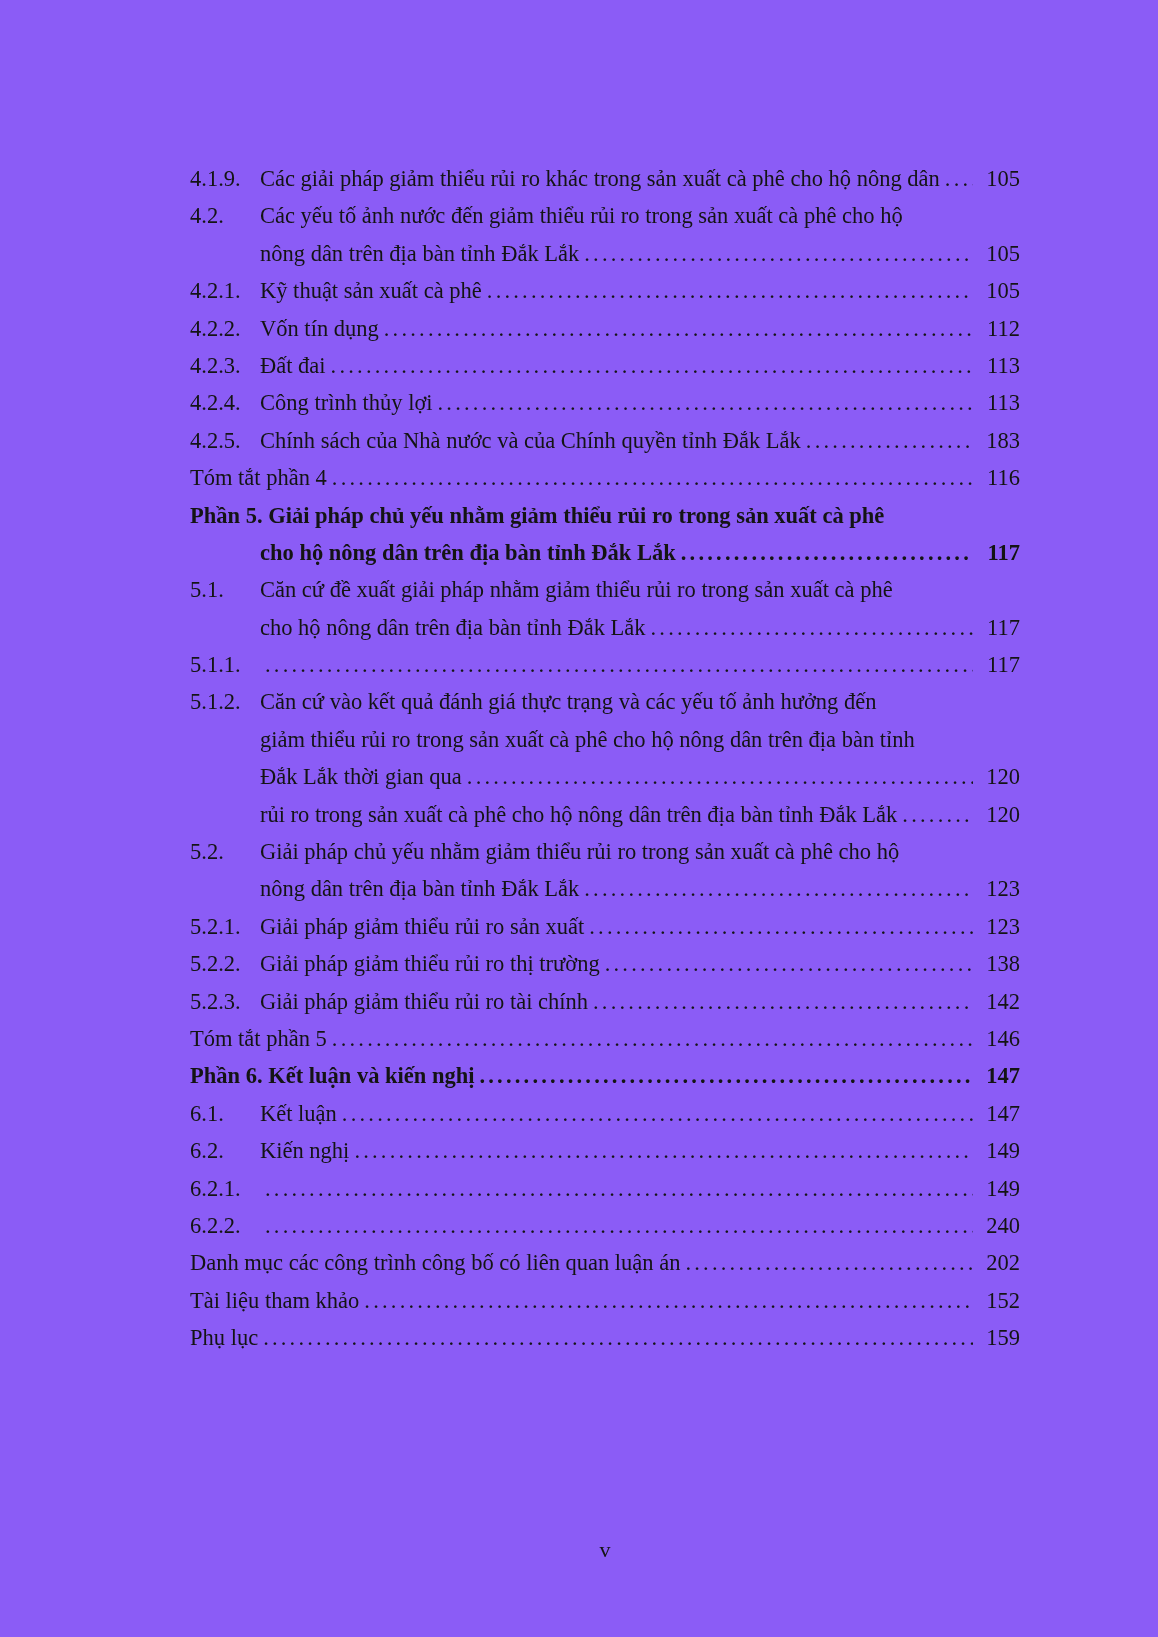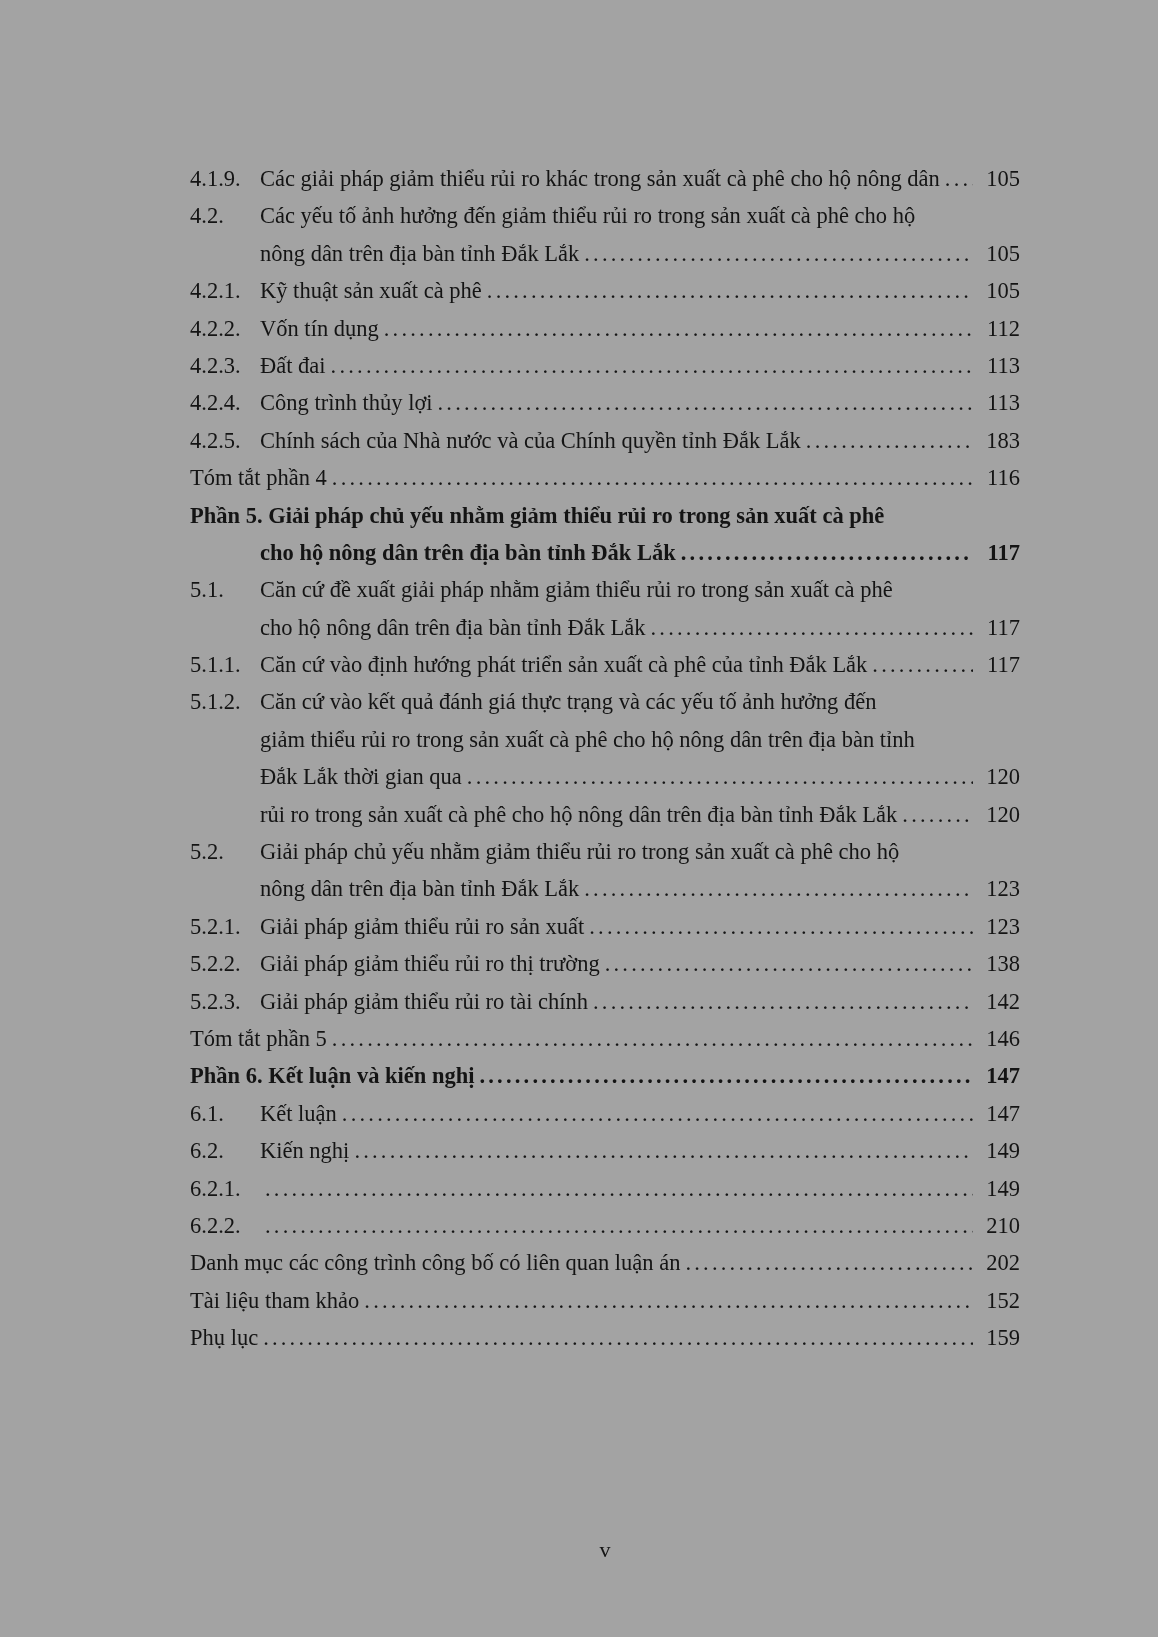--- a/index.html
+++ b/index.html
@@ -11,21 +11,21 @@
     width: 1158px;
     height: 1637px;
     font-family: "Liberation Serif", "DejaVu Serif", serif;
     color: #141414;
     overflow: hidden;
   }
   .page {
     position: relative;
     width: 1158px;
     height: 1637px;
-    background: #a3a3a3;
+    background: #8b5cf6;
     overflow: hidden;
   }
   .toc {
     position: absolute;
     left: 190px;
     top: 160px;
     width: 830px;
     font-size: 22.5px;
     overflow: hidden;
   }
@@ -77,21 +77,21 @@
 <div class="page">
   <div class="toc">
       <div class="row">
     <span class="num">4.1.9.</span>
     <span class="txt">Các giải pháp giảm thiểu rủi ro khác trong sản xuất cà phê cho hộ nông dân</span>
     <span class="leader"></span>
     <span class="pg">105</span>
   </div>
       <div class="row">
     <span class="num">4.2.</span>
-    <span class="txt">Các yếu tố ảnh hưởng đến giảm thiểu rủi ro trong sản xuất cà phê cho hộ</span>
+    <span class="txt">Các yếu tố ảnh nước đến giảm thiểu rủi ro trong sản xuất cà phê cho hộ</span>
 
   </div>
       <div class="row cont">
 
     <span class="txt">nông dân trên địa bàn tỉnh Đắk Lắk</span>
     <span class="leader"></span>
     <span class="pg">105</span>
   </div>
       <div class="row">
     <span class="num">4.2.1.</span>
@@ -146,21 +146,20 @@
 
   </div>
       <div class="row cont">
 
     <span class="txt">cho hộ nông dân trên địa bàn tỉnh Đắk Lắk</span>
     <span class="leader"></span>
     <span class="pg">117</span>
   </div>
       <div class="row">
     <span class="num">5.1.1.</span>
-    <span class="txt">Căn cứ vào định hướng phát triển sản xuất cà phê của tỉnh Đắk Lắk</span>
     <span class="leader"></span>
     <span class="pg">117</span>
   </div>
       <div class="row">
     <span class="num">5.1.2.</span>
     <span class="txt">Căn cứ vào kết quả đánh giá thực trạng và các yếu tố ảnh hưởng đến</span>
 
   </div>
       <div class="row cont">
 
@@ -233,21 +232,21 @@
     <span class="pg">149</span>
   </div>
       <div class="row">
     <span class="num">6.2.1.</span>
     <span class="leader"></span>
     <span class="pg">149</span>
   </div>
       <div class="row">
     <span class="num">6.2.2.</span>
     <span class="leader"></span>
-    <span class="pg">210</span>
+    <span class="pg">240</span>
   </div>
       <div class="row">
 
     <span class="txt">Danh mục các công trình công bố có liên quan luận án</span>
     <span class="leader"></span>
     <span class="pg">202</span>
   </div>
       <div class="row">
 
     <span class="txt">Tài liệu tham khảo</span>

